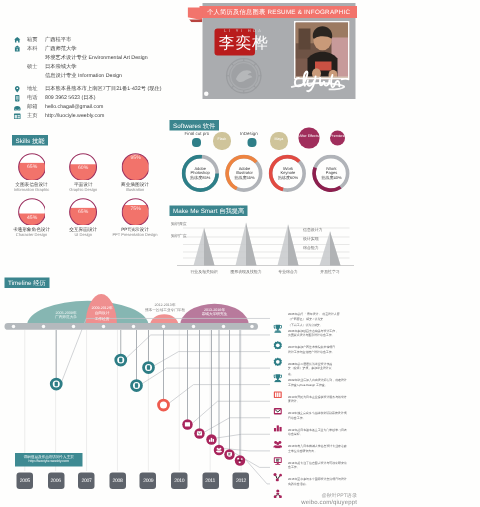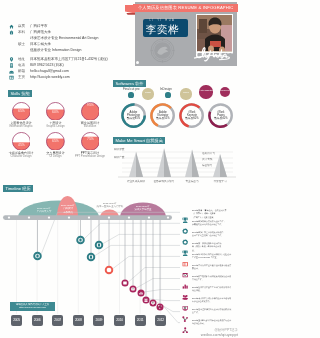--- a/index.html
+++ b/index.html
@@ -9,21 +9,21 @@
   .abs{position:absolute;}
 
   
   #photo-panel{left:135px;top:2px;width:102px;height:64px;background:#aaacaf;}
   #banner{left:133px;top:4px;width:105px;height:7.5px;background:#f2746c;}
   #banner-tail{left:125px;top:4.5px;width:10px;height:9px;background:#f2746c;
                clip-path:polygon(0 0,100% 0,100% 100%,0 78%);}
   #banner-shadow{left:126px;top:12.6px;width:9px;height:2.2px;background:#b8443f;
                  clip-path:polygon(0 0,100% 0,100% 100%,18% 100%);}
   #banner-title{position:absolute;left:5px;top:0px;font-size:4.2px;color:#fff;letter-spacing:.15px;white-space:nowrap;line-height:7.5px;}
-  #name-plate{left:143px;top:19px;width:45px;height:18px;background:#0c4a6e;border-radius:2px;}
+  #name-plate{left:143px;top:19px;width:27px;height:18px;background:#b91c1c;border-radius:2px;}
   #name-cn{position:absolute;left:0;top:4.2px;width:39px;text-align:center;font-size:10.5px;color:#fcfcfc;line-height:13px;letter-spacing:.6px;}
   #name-py{position:absolute;left:0;top:0.4px;width:39px;text-align:center;font-size:2.6px;color:#d7d8da;letter-spacing:1.6px;}
   #seal{left:150px;top:38px;width:25px;height:25px;}
   #photo{left:196px;top:14px;width:37px;height:39px;background:#8d6a5a;border:1.2px solid #fafafa;overflow:hidden;box-sizing:border-box;}
   #signature{left:192px;top:42px;width:46px;height:24px;}
   .notch{left:136px;top:60.5px;width:3px;height:3px;background:#fbfbfb;border-radius:50%;}
 
   
   .crow{position:absolute;left:0;height:6px;font-size:3.5px;color:#3f3f3f;white-space:nowrap;line-height:6px;}
   .clabel{position:absolute;left:18px;color:#5a5a5a;font-size:3.5px;}

